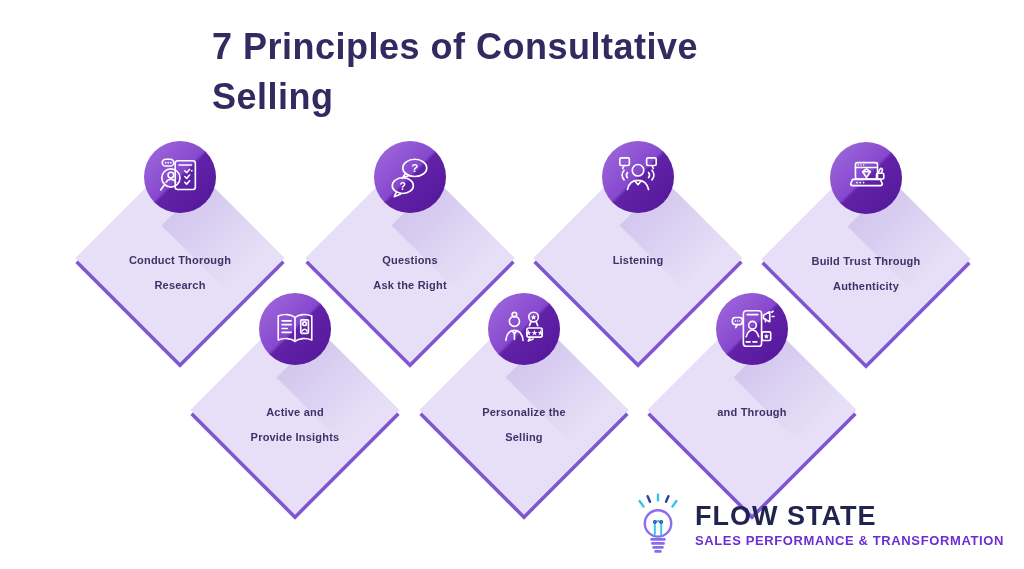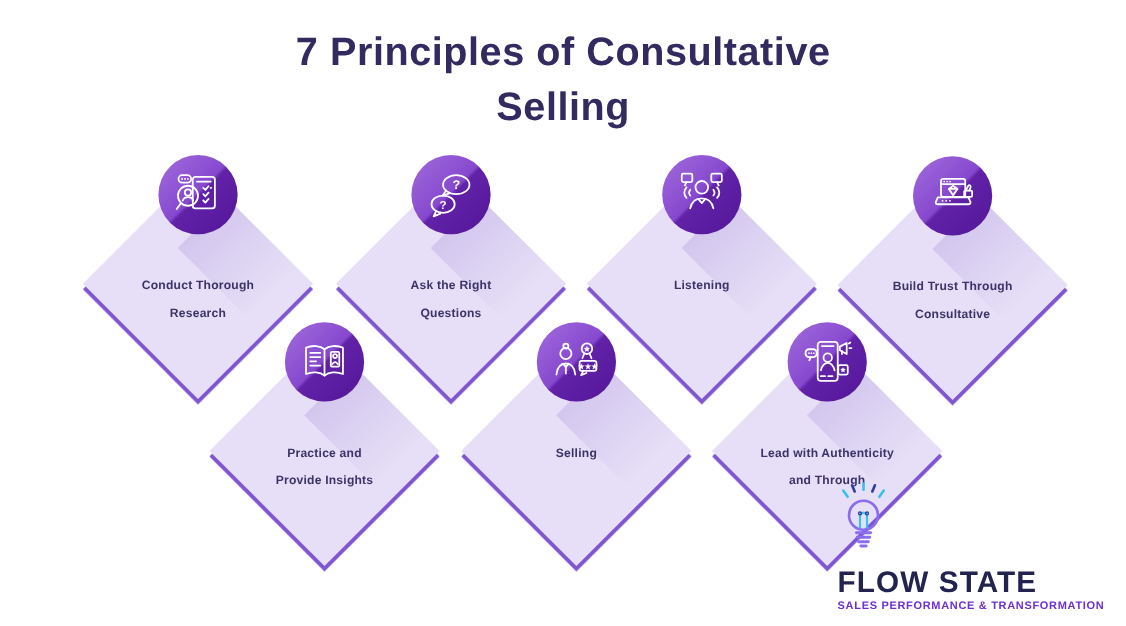--- a/index.html
+++ b/index.html
@@ -3,21 +3,21 @@
 <meta charset="utf-8">
 <style>
   html,body{margin:0;padding:0;}
   body{
     width:1024px;height:569px;position:relative;overflow:hidden;
     background:#ffffff;
     font-family:"Liberation Sans", sans-serif;
   }
   .title{
     position:absolute;top:22px;left:50%;transform:translateX(-50%);
-    width:600px;text-align:center;
+    width:600px;text-align:left;
     font-size:36px;line-height:50px;font-weight:700;
     color:#332a60;letter-spacing:.5px;
   }
   .unit{position:absolute;width:0;height:0;}
   .dw{
     position:absolute;left:-74px;top:-74px;width:148px;height:148px;
     filter:drop-shadow(0 5px 0 #7f55d2);
   }
   .diamond{
     width:100%;height:100%;transform:rotate(45deg);
@@ -43,24 +43,24 @@
   .label{
     position:absolute;left:-110px;top:-27px;width:220px;text-align:center;
     font-size:11px;line-height:25px;font-weight:600;color:#3c3468;letter-spacing:.2px;margin-top:17px;
   }
   .label span{display:block;}
   
   .u1{left:180px;top:258px;} .u2{left:410px;top:258px;}
   .u3{left:638px;top:258px;} .u4{left:866px;top:259px;}
   .u5{left:295px;top:410px;} .u6{left:524px;top:410px;} .u7{left:752px;top:410px;}
   
-  .logo{position:absolute;right:20px;bottom:12px;display:flex;align-items:flex-start;gap:13px;flex-direction:column;}
+  .logo{position:absolute;right:20px;bottom:12px;display:flex;align-items:center;gap:13px;}
   .logo-text{display:flex;flex-direction:column;}
   .logo-name{font-size:27px;font-weight:800;color:#232350;letter-spacing:1px;line-height:28px;}
-  .logo-tagline{font-size:10px;font-weight:700;color:#6d2ed4;letter-spacing:.62px;margin-top:3px;}
+  .logo-tagline{font-size:13px;font-weight:700;color:#6d2ed4;letter-spacing:.62px;margin-top:3px;}
   .bulb svg{display:block;}
 </style>
 </head>
 <body>
 
 <div>
 
   <div class="title">7 Principles of Consultative Selling</div>
 
   <div class="unit u1">
@@ -89,22 +89,22 @@
         <line x1="7.8" y1="32" x2="3.8" y2="37.5"></line>
       </svg>
     </div>
   </div>
 
   <div class="unit u2">
     <div class="dw">
         <div class="diamond"></div>
       </div>
     <div class="label">
+      <span>Questions</span>
       <span>Ask the Right</span>
-      <span>Questions</span>
     </div>
     <div class="badge">
       <svg viewBox="0 0 48 48">
         <ellipse cx="29" cy="14.5" rx="12.5" ry="9"></ellipse>
         <path d="M19.5,20 l-3.5,5 l7,-2.5"></path>
         <text x="29" y="19" font-size="12" text-anchor="middle">?</text>
         <ellipse cx="16.5" cy="33" rx="11" ry="8.2"></ellipse>
         <path d="M10,39.5 l-2.5,5 l6.5,-2.5"></path>
         <text x="16.5" y="37.2" font-size="11" text-anchor="middle">?</text>
       </svg>
@@ -134,21 +134,21 @@
       </svg>
     </div>
   </div>
 
   <div class="unit u4">
     <div class="dw">
         <div class="diamond"></div>
       </div>
     <div class="label">
       <span>Build Trust Through</span>
-      <span>Consultative</span>
+      <span>Authenticity</span>
     </div>
     <div class="badge">
       <svg viewBox="0 0 48 48">
         <rect x="13" y="8" width="23" height="17" rx="2"></rect>
         <line x1="13" y1="13" x2="36" y2="13"></line>
         <circle class="f" cx="16" cy="10.5" r="0.8"></circle>
           <circle class="f" cx="18.8" cy="10.5" r="0.8"></circle>
           <circle class="f" cx="21.6" cy="10.5" r="0.8"></circle>
         <path d="M20.5,17.5 l4,-3 l4,3 l-4,6 z"></path>
         <line x1="20.5" y1="17.5" x2="28.5" y2="17.5"></line>
@@ -160,21 +160,21 @@
         <path d="M36.5,19 l2.2,-4.2 q.8,-1.4 1.9,-.6 q1,.7 .3,2.3 l-1.1,2.5"></path>
       </svg>
     </div>
   </div>
 
   <div class="unit u5">
     <div class="dw">
         <div class="diamond"></div>
       </div>
     <div class="label">
-      <span>Practice and</span>
+      <span>Active and</span>
       <span>Provide Insights</span>
     </div>
     <div class="badge">
       <svg viewBox="0 0 48 48">
         <path d="M24,12 C20,8.5 12.5,8 6.5,10.5 V35.5 c6,-2.5 13.5,-2 17.5,1.5 C28,33.5 35.5,33 41.5,35.5 V10.5 C35.5,8 28,8.5 24,12 Z"></path>
         <line x1="24" y1="12" x2="24" y2="37"></line>
         <line x1="10.5" y1="15.5" x2="20" y2="15.5"></line>
         <line x1="10.5" y1="19.5" x2="20" y2="19.5"></line>
         <line x1="10.5" y1="23.5" x2="16" y2="23.5"></line>
         <line x1="10.5" y1="27.5" x2="20" y2="27.5"></line>
@@ -183,20 +183,21 @@
         <path d="M31.5,26 q2.5,-3.5 5,0"></path>
       </svg>
     </div>
   </div>
 
   <div class="unit u6">
     <div class="dw">
         <div class="diamond"></div>
       </div>
     <div class="label">
+      <span>Personalize the</span>
       <span>Selling</span>
     </div>
     <div class="badge">
       <svg viewBox="0 0 48 48">
         <circle cx="14" cy="9" r="2.4"></circle>
         <circle cx="14" cy="16" r="5.3"></circle>
         <path d="M5,36 q1.2,-10.5 9,-10.5 q7.8,0 9,10.5"></path>
         <path d="M11.5,25.8 l2.5,3.2 l2.5,-3.2"></path>
         <line x1="14" y1="29" x2="14" y2="35"></line>
         <circle cx="34" cy="11.5" r="5"></circle>
@@ -208,21 +209,20 @@
         <text x="35" y="30.3" font-size="7" text-anchor="middle">★★★</text>
       </svg>
     </div>
   </div>
 
   <div class="unit u7">
     <div class="dw">
         <div class="diamond"></div>
       </div>
     <div class="label">
-      <span>Lead with Authenticity</span>
       <span>and Through</span>
     </div>
     <div class="badge">
       <svg viewBox="0 0 48 48">
         <rect x="15" y="5" width="19" height="37" rx="3"></rect>
         <line x1="19" y1="9" x2="30" y2="9"></line>
         <circle cx="24.5" cy="20" r="4"></circle>
         <path d="M18,32 q2,-7 6.5,-7 q4.5,0 6.5,7"></path>
         <line x1="18" y1="37.5" x2="22" y2="37.5"></line>
           <line x1="25" y1="37.5" x2="29" y2="37.5"></line>

